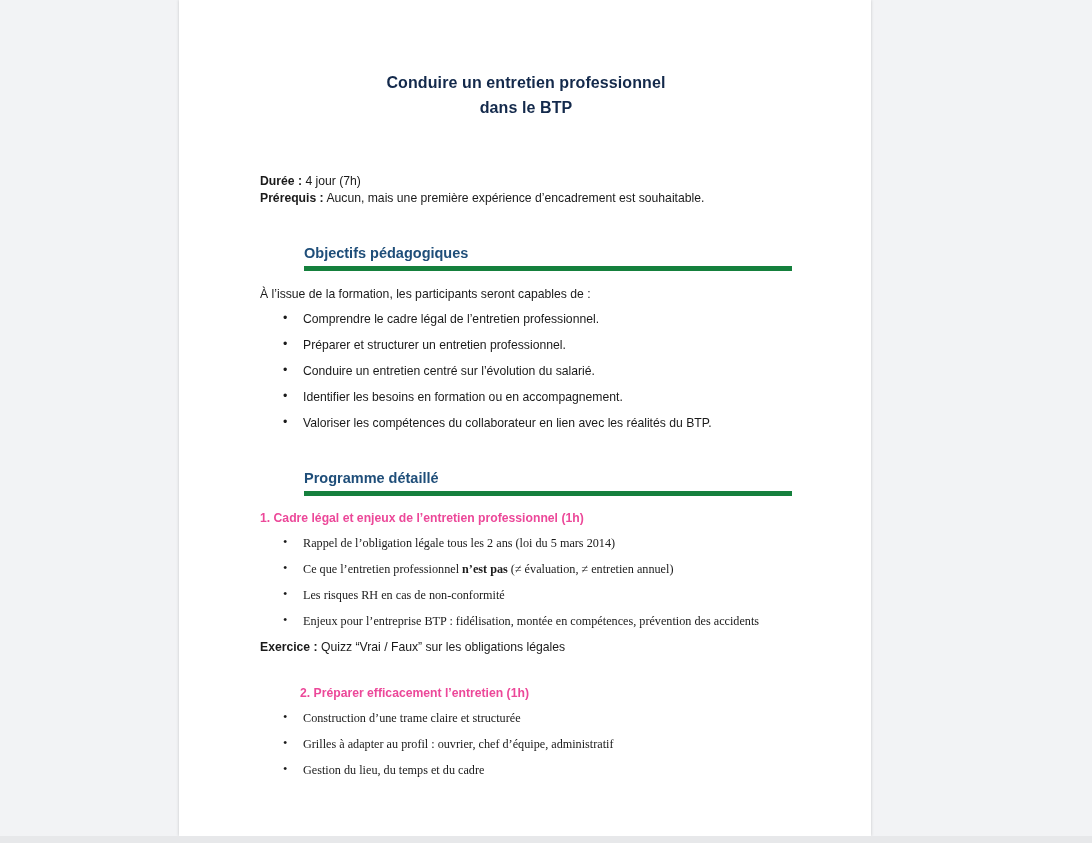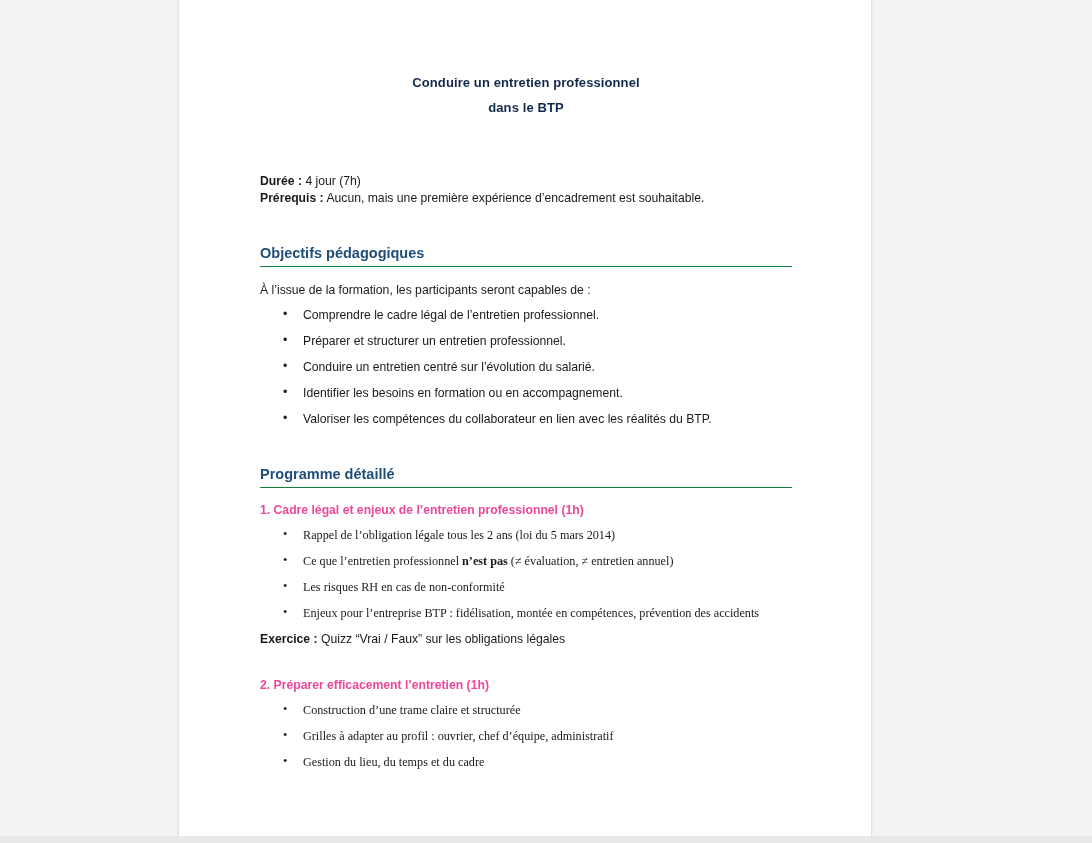--- a/index.html
+++ b/index.html
@@ -25,42 +25,43 @@
   }
   .page-inner {
     position: absolute;
     left: 81px;
     top: 0;
     width: 532px;
   }
   .doc-title {
     margin-top: 70px;
     text-align: center;
-    font-size: 13px;
+    font-size: 16px;
     font-weight: bold;
     color: #13294b;
     line-height: 25px;
     letter-spacing: 0.1px;
   }
   .meta-block {
     margin-top: 53px;
     font-size: 12.2px;
     color: #1a1a1a;
     line-height: 17px;
   }
   .meta-line b {
     font-weight: bold;
   }
   .section-head {
     margin-top: 38px;
     color: #1f4e79;
     font-size: 14.5px;
     font-weight: bold;
     padding-bottom: 5px;
-    border-bottom: 1px solid #15803d;
+    border-bottom: 5px solid #15803d;
+    margin-left: 44px;
   }
   .section-head.tight {
     margin-top: 38px;
   }
   .intro-line {
     margin-top: 16px;
     font-size: 12.2px;
     color: #1a1a1a;
   }
   ul.bullets {
@@ -89,20 +90,21 @@
     font-family: Liberation Serif, serif;
   }
   .sub-head {
     margin-top: 15px;
     font-size: 12.2px;
     font-weight: bold;
     color: #ec4899;
   }
   .sub-head.spaced {
     margin-top: 32px;
+    margin-left: 40px;
   }
   .exercise-line {
     margin-top: 10px;
     font-size: 12.2px;
     color: #1a1a1a;
   }
   .exercise-line b {
     font-weight: bold;
   }
   .bottom-strip {

